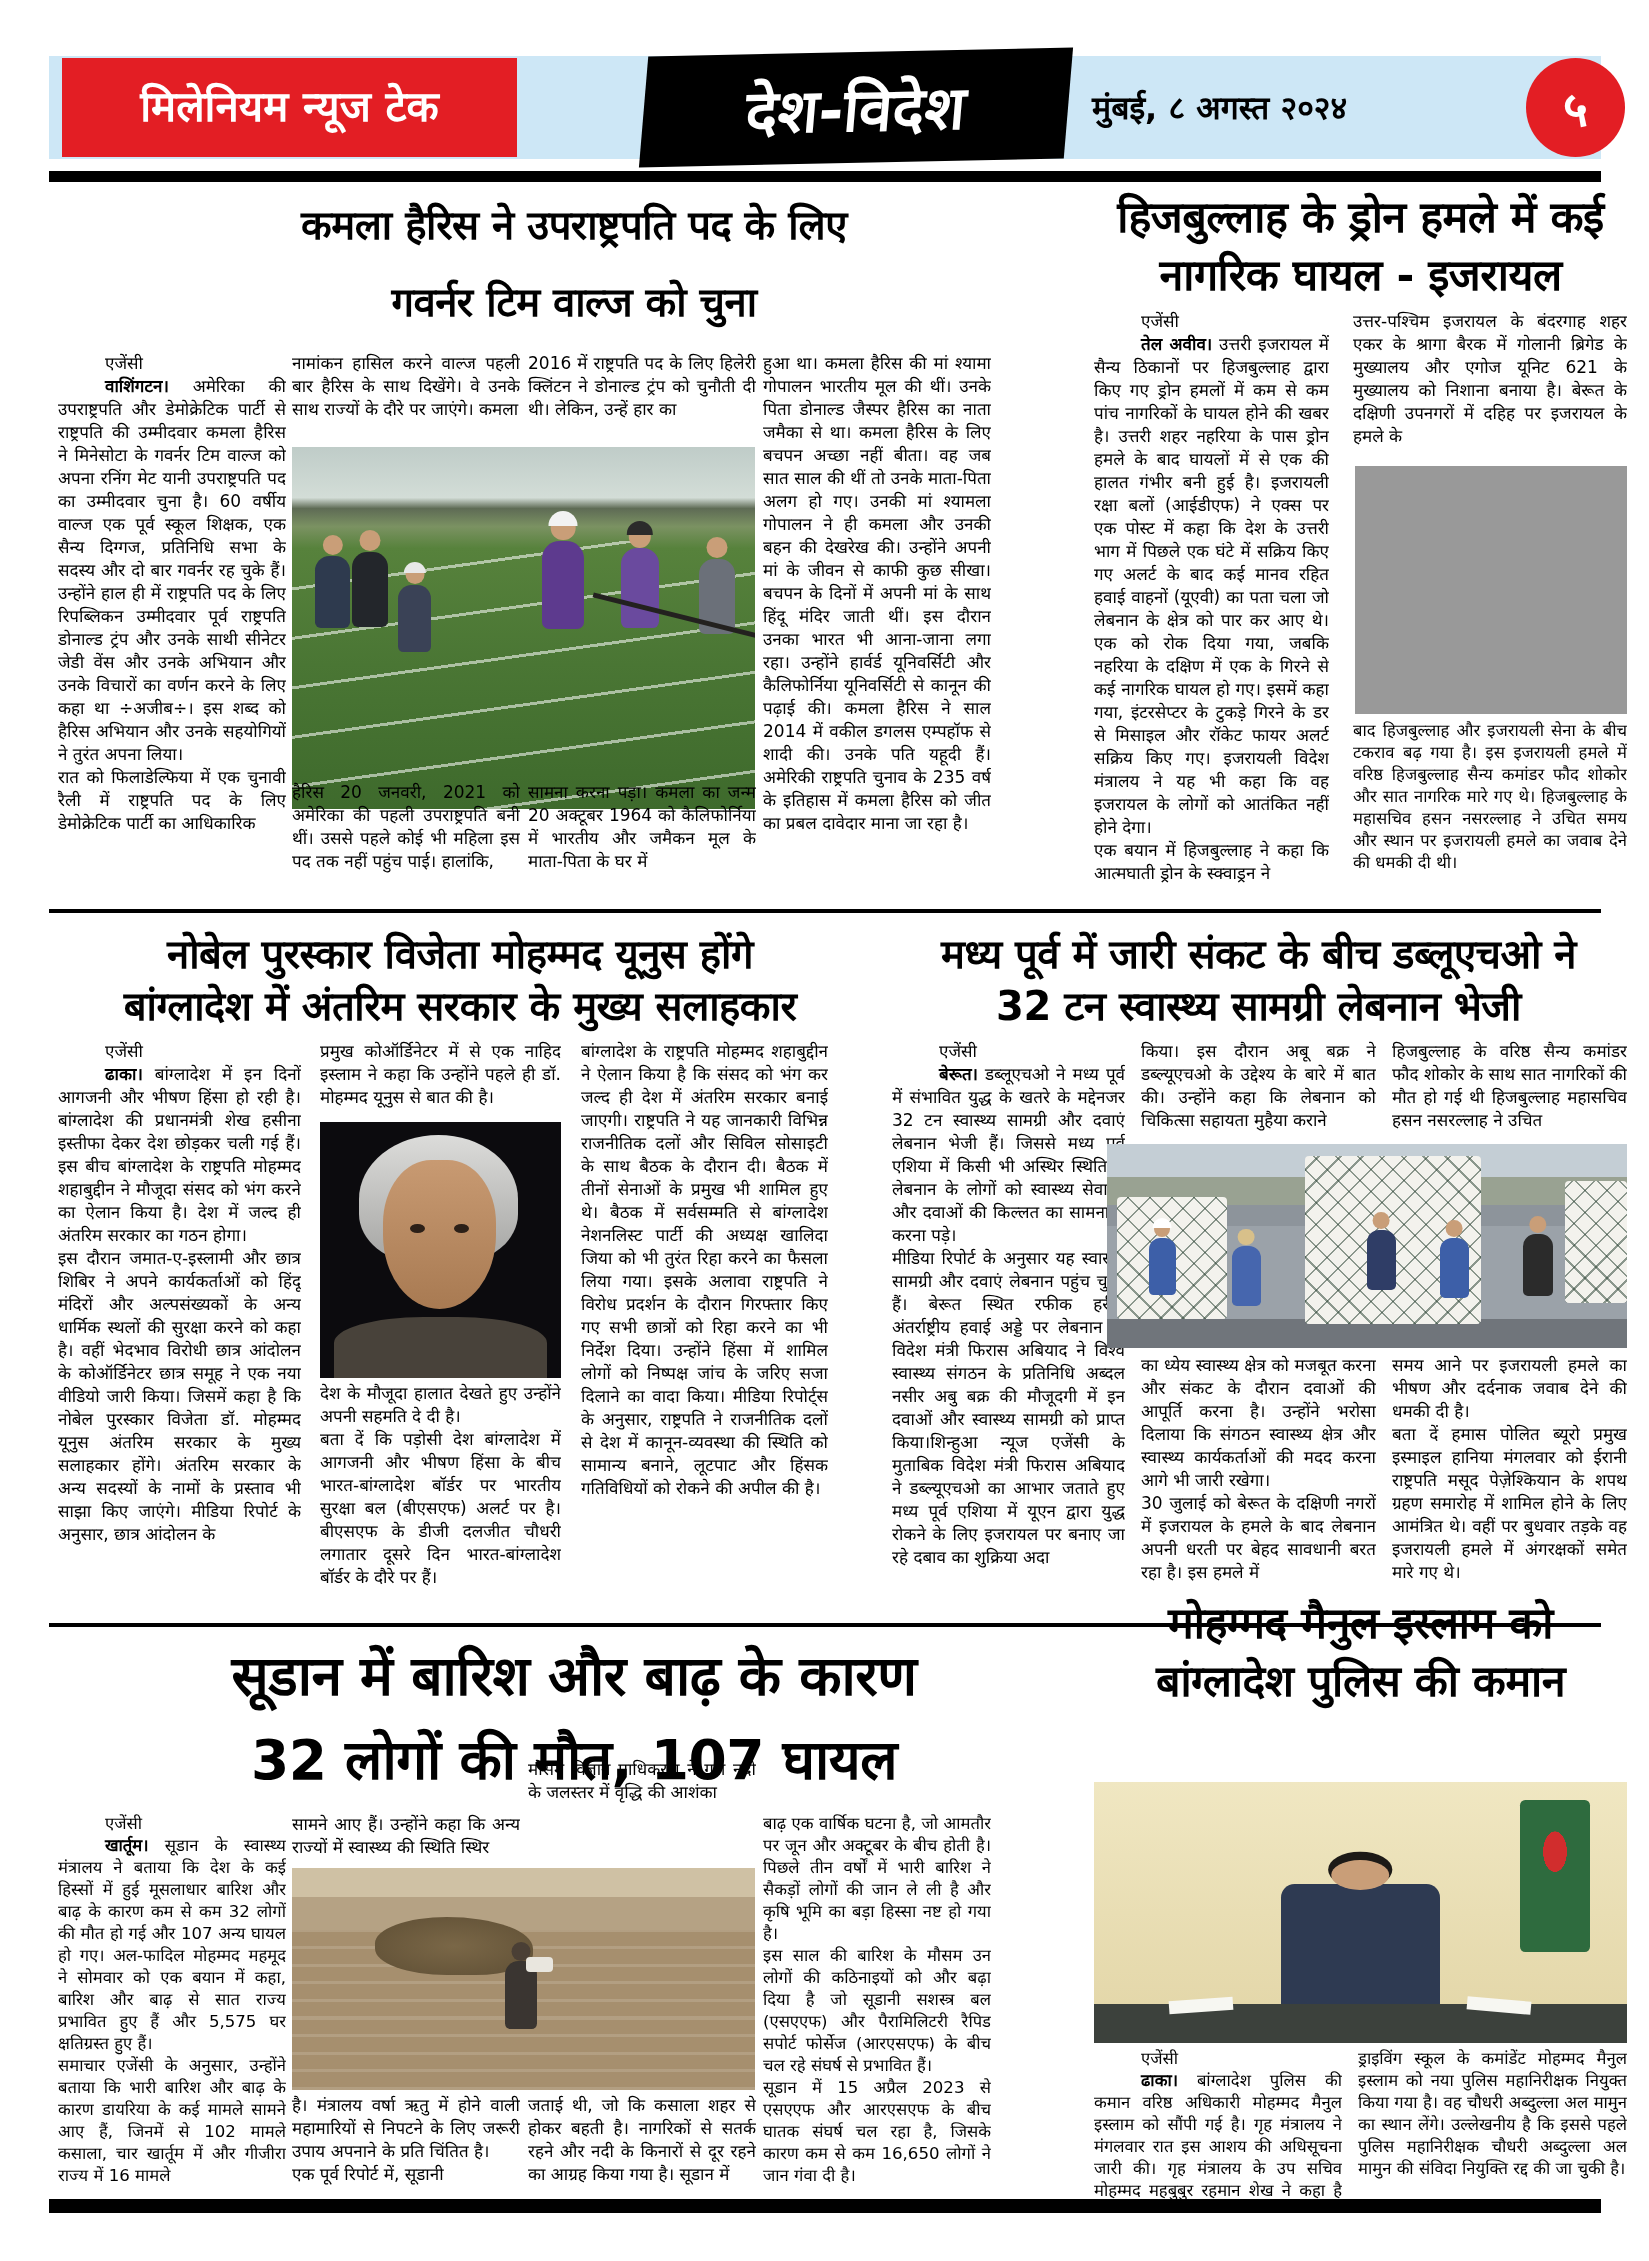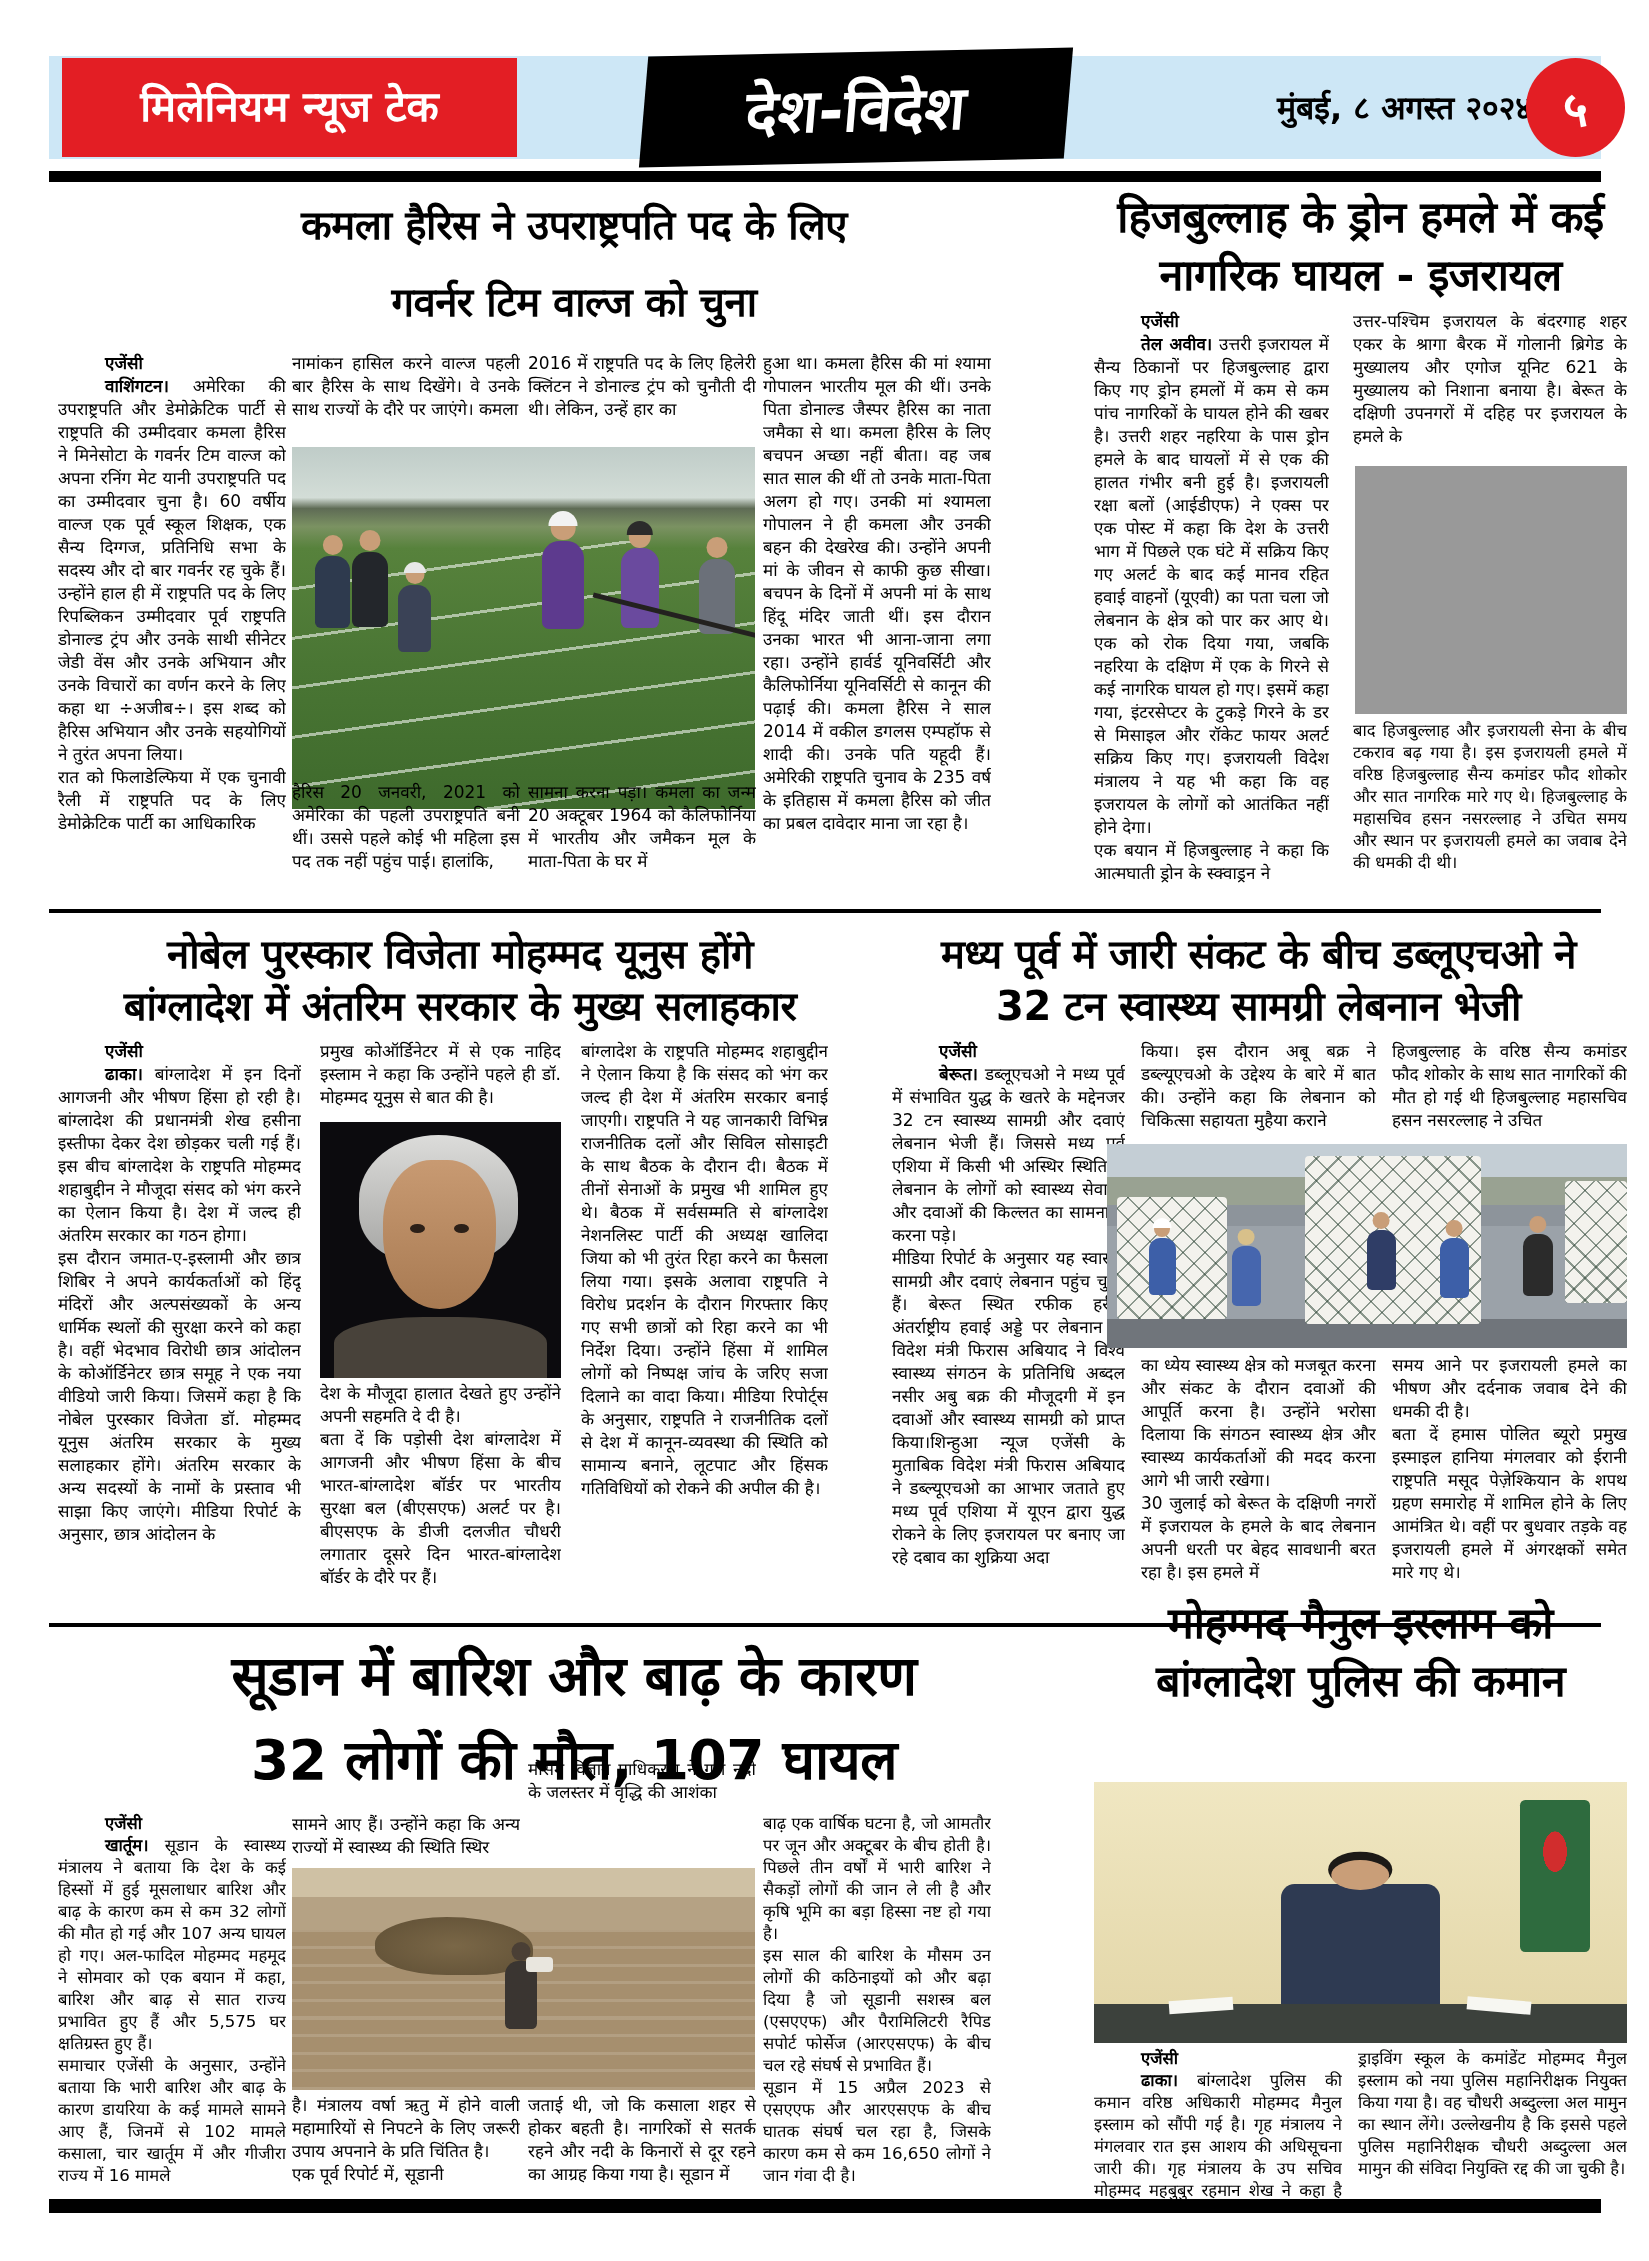--- a/index.html
+++ b/index.html
@@ -5,34 +5,34 @@
   html,body{margin:0;padding:0;background:#ffffff;}
   .page{position:relative;width:1650px;height:2261px;background:#ffffff;overflow:hidden;
         font-family:"DejaVu Sans",sans-serif;color:#000;border-radius:10px;}
   .abs{position:absolute;}
   
   .hstrip{background:#cde7f6;}
   .logo{background:#e31e24;display:flex;align-items:center;justify-content:center;
         color:#fff;font-weight:800;font-size:42px;text-align:center;line-height:1.05;}
   .sectionbox{background:#000;display:flex;align-items:center;justify-content:center;
         color:#fff;font-weight:800;font-size:60px;transform:skewX(-6deg) rotate(-1.2deg);}
-  .datebox{display:flex;align-items:center;justify-content:flex-end;font-weight:700;font-size:32px;}
+  .datebox{display:flex;align-items:center;justify-content:flex-start;font-weight:700;font-size:32px;}
   .pgcircle{background:#e31e24;border-radius:50%;display:flex;align-items:center;justify-content:center;
         color:#fff;font-weight:800;font-size:48px;}
   .rule{background:#000;}
   
   .hl{font-weight:800;text-align:center;white-space:pre-line;display:flex;align-items:center;justify-content:center;letter-spacing:-0.5px;}
   .hl1{font-size:40px;line-height:77px;}
   .hl2{font-size:43px;line-height:58px;}
   .hl3{font-size:40px;line-height:52px;}
   .hl5{font-size:55px;line-height:84px;}
   .col{font-size:17px;line-height:23px;text-align:justify;overflow:hidden;}
   .col .body{white-space:pre-line;}
   .tight{font-size:16.6px;line-height:22px;}
-  .agency{font-weight:700;padding-left:47px;}
+  .agency{font-weight:400;padding-left:47px;}
   .dl{font-weight:700;}
   .body{text-indent:47px;}
   .noind{text-indent:0;}
   
   .ph{overflow:hidden;background:#999;}
   .fg{position:absolute;width:2.4em;height:5em;background:var(--c,#333);border-radius:1em 1em .4em .4em;}
   .fg::before{content:"";position:absolute;top:-1.45em;left:50%;transform:translateX(-50%);
       width:1.4em;height:1.4em;border-radius:50%;background:var(--skin,#c99e78);}
   .fg.cap::after{content:"";position:absolute;top:-1.7em;left:50%;transform:translateX(-50%);
       width:1.65em;height:.85em;border-radius:.85em .85em 0 0;background:var(--capc,#fff);}

